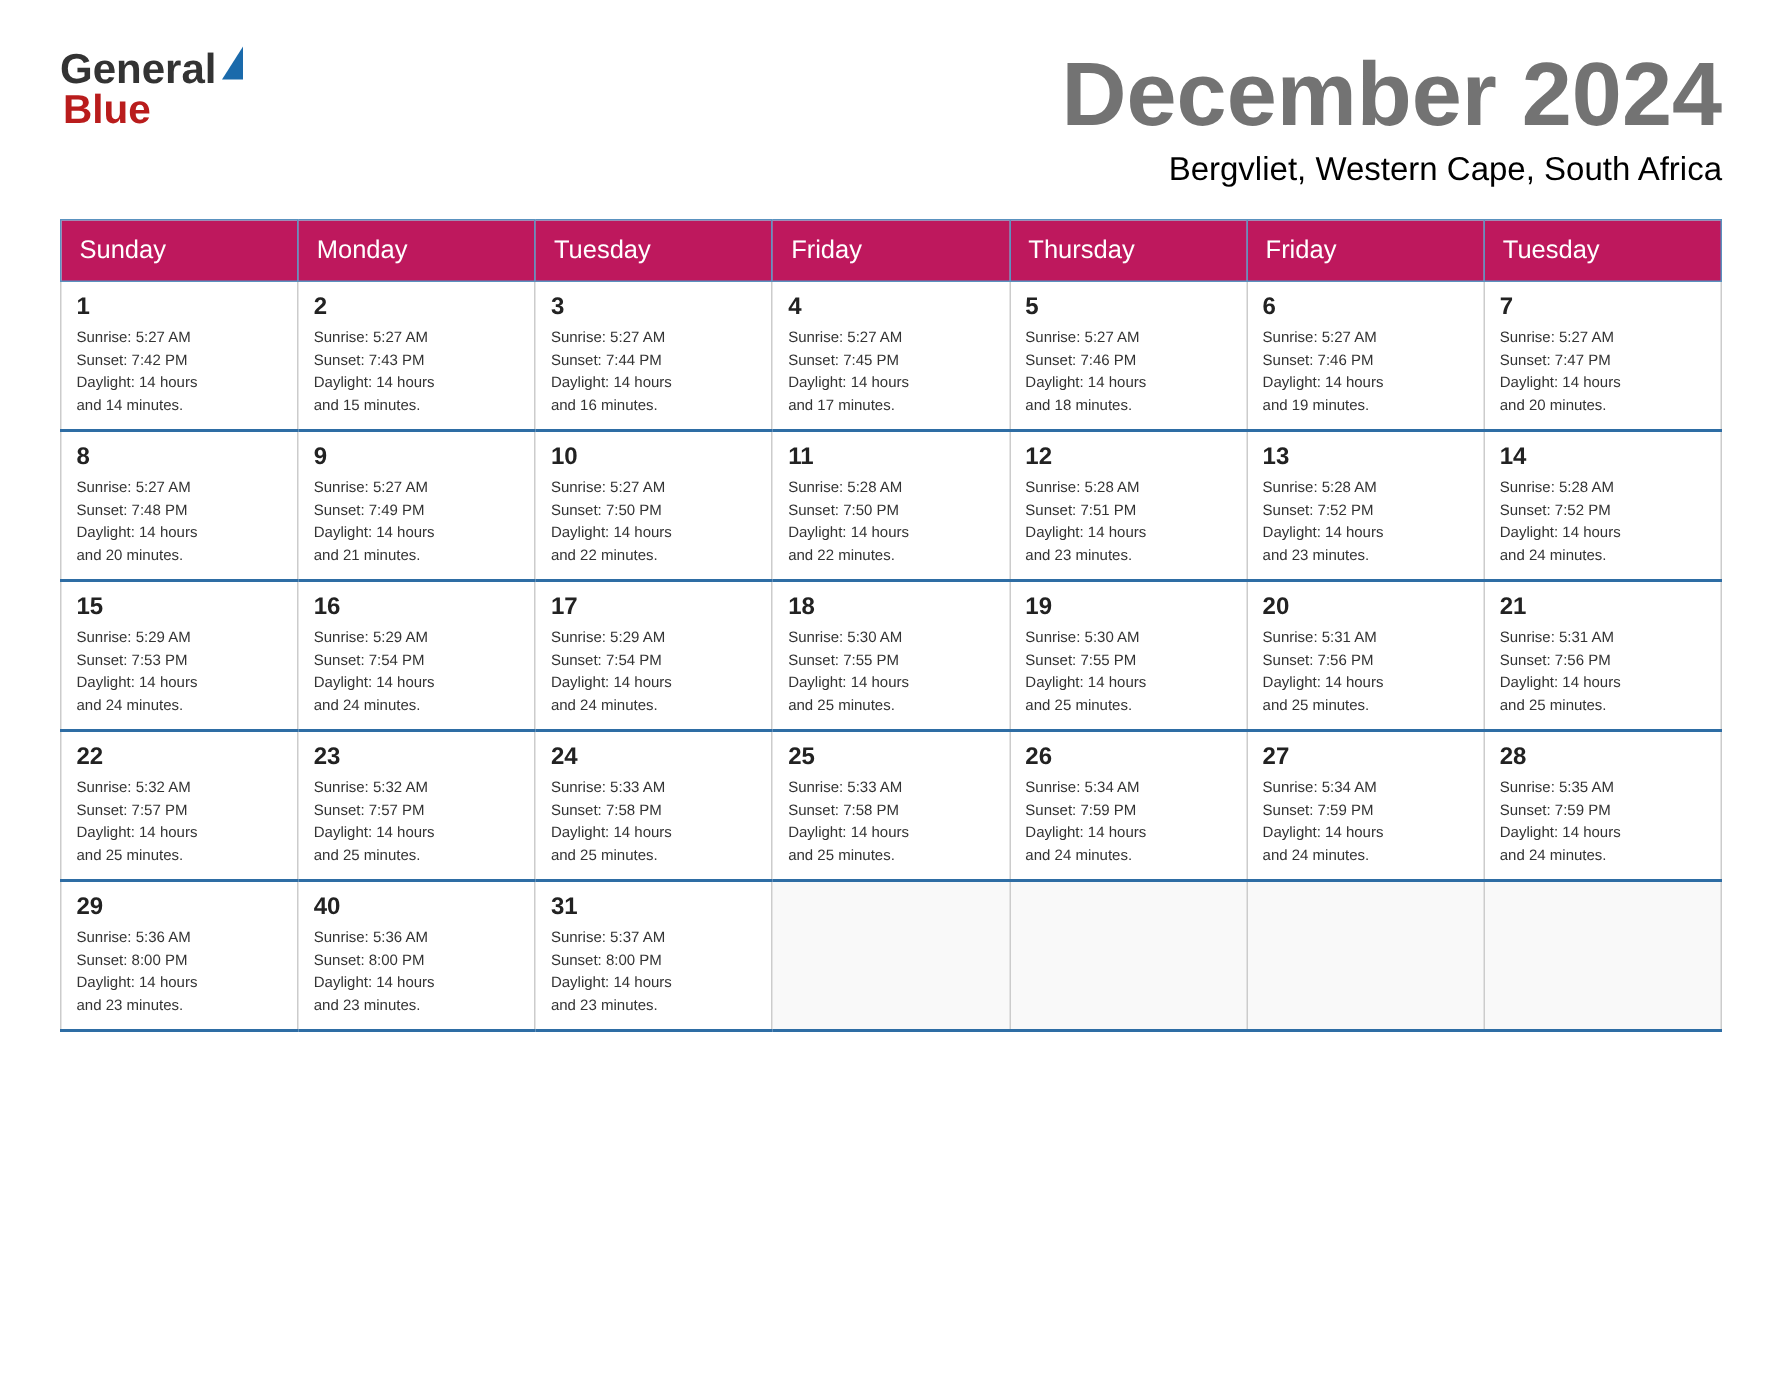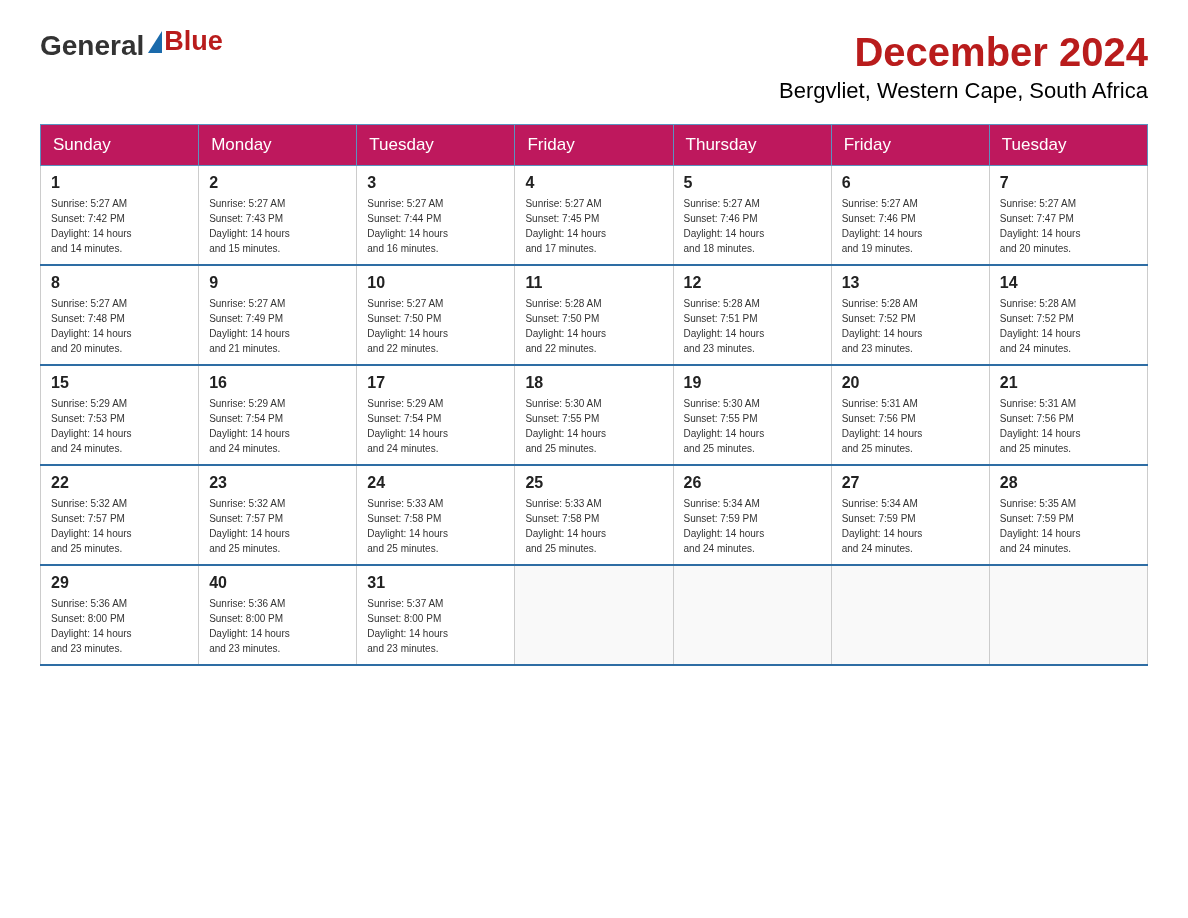--- a/index.html
+++ b/index.html
@@ -18,23 +18,23 @@
     }
     .logo-text-general {
       font-size: 28px;
       font-weight: bold;
       color: #333;
     }
     .title-area {
       text-align: right;
     }
     .month-title {
-      font-size: 40px;
-      font-weight: bold;
-      color: #b91c1c;
+      font-size: 60px;
+      font-weight: bold;
+      color: #737373;
       line-height: 1.1;
     }
     .location-title {
       font-size: 22px;
       color: #000000;
       margin-top: 4px;
     }
     .calendar {
       width: 100%;
       border-collapse: collapse;
@@ -69,20 +69,21 @@
     .day-info {
       font-size: 10px;
       line-height: 1.5;
       color: #333;
     }
     .empty-cell {
       background: #f9f9f9;
     }
     .logo-wrapper {
       display: flex;
+      flex-direction: column;
       align-items: flex-start;
     }
     .logo-line1 {
       display: flex;
       align-items: center;
     }
     .logo-triangle {
       display: inline-block;
       width: 0;
       height: 0;

